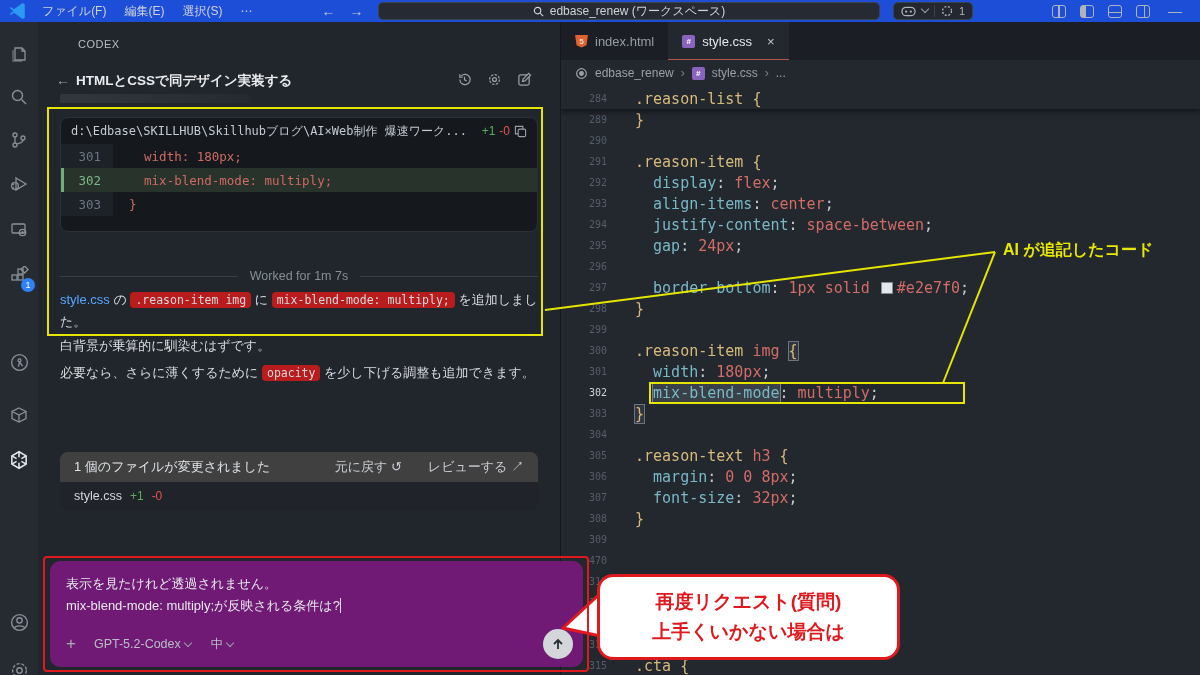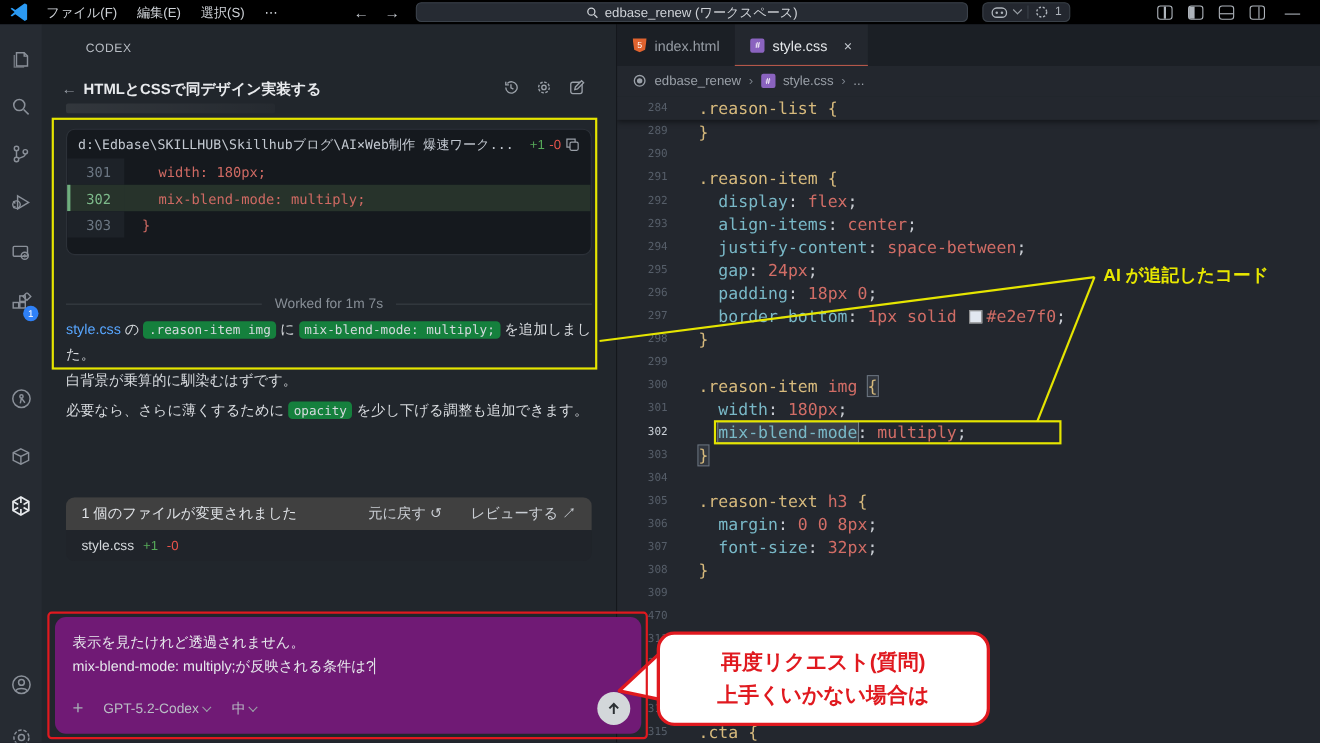--- a/index.html
+++ b/index.html
@@ -1,21 +1,21 @@
 <!DOCTYPE html>
 <html><head>
 <meta charset="utf-8">
 <style>
   * { box-sizing: border-box; margin: 0; padding: 0; }
   html,body { width:1200px; height:675px; overflow:hidden; }
   body { font-family:"Liberation Sans", sans-serif; background:#23272e; position:relative; }
   .mono { font-family:"DejaVu Sans Mono", monospace; }
 
   
-  .titlebar { position:absolute; left:0; top:0; width:1200px; height:22px; background:#000000; display:flex; align-items:center; z-index:5; }
+  .titlebar { position:absolute; left:0; top:0; width:1200px; height:22px; background:#1d4ed8; display:flex; align-items:center; z-index:5; }
   .menu-item { color:#cfd3d8; font-size:12px; margin:0 9px; }
   .navarrow { color:#c9ced4; font-size:14px; margin:0 7px; }
   .searchbox { position:absolute; left:378px; top:2px; width:502px; height:18px; background:#262b33; border:1px solid #3b424b; border-radius:5px; display:flex; align-items:center; justify-content:center; gap:6px; color:#cfd3d8; font-size:12px; }
   .copilot-widget { position:absolute; left:893px; top:2px; height:18px; border:1px solid #3a4149; background:#23272f; border-radius:5px; display:flex; align-items:center; padding:0 7px; gap:6px; color:#aeb4bb; font-size:11px; }
   .tb-sep { width:1px; height:12px; background:#3a4149; }
   .layout-icons { position:absolute; right:18px; top:3px; display:flex; gap:14px; align-items:center; }
   .lay { width:14px; height:13px; border:1.5px solid #aeb4bb; border-radius:3px; position:relative; }
   .lay.left::after { content:""; position:absolute; left:0; top:0; bottom:0; width:5px; background:#aeb4bb; }
   .lay.bottom::after { content:""; position:absolute; left:0; right:0; bottom:0; height:4px; background:#aeb4bb00; border-top:1.5px solid #aeb4bb; }
   .lay.right::after { content:""; position:absolute; right:0; top:0; bottom:0; width:4px; border-left:1.5px solid #aeb4bb; }
@@ -44,21 +44,21 @@
   .diff-row { height:24px; display:flex; align-items:center; font-size:12.5px; }
   .diff-num { width:52px; text-align:right; padding-right:12px; color:#6b7682; background:#1d2228; height:100%; display:flex; align-items:center; justify-content:flex-end; }
   .diff-code { padding-left:16px; color:#cf6a63; white-space:pre; }
   .diff-row.added { background:#27332b; }
   .diff-row.added .diff-num { background:#27332b; color:#7cb98a; border-left:3px solid #6fae7f; }
 
   .worked { position:absolute; left:22px; top:247px; width:478px; display:flex; align-items:center; gap:12px; color:#878e96; font-size:12.5px; }
   .worked::before, .worked::after { content:""; flex:1; height:1px; background:#3a3f45; }
 
   .chat-p { position:absolute; left:22px; width:486px; color:#d8dbdf; font-size:13px; line-height:22px; }
-  .chip { font-family:"DejaVu Sans Mono", monospace; font-size:11.5px; background:#15803d; border-radius:4px; padding:1px 5px; color:#d5d9de; }
+  .chip { font-family:"DejaVu Sans Mono", monospace; font-size:11.5px; background:#b91c1c; border-radius:4px; padding:1px 5px; color:#d5d9de; }
   .filelink { color:#58a6ff; }
 
   .files-card { position:absolute; left:22px; top:430px; width:478px; border-radius:8px; overflow:hidden; }
   .files-row1 { height:30px; background:#404040; display:flex; align-items:center; padding:0 14px; font-size:13px; color:#dfe2e6; }
   .files-actions { margin-left:auto; display:flex; gap:26px; color:#c9cdd3; }
   .files-row2 { height:28px; background:#20242a; display:flex; align-items:center; gap:8px; padding:0 14px; font-size:12.5px; color:#d4d8dc; }
 
   .input-card { position:absolute; left:12px; top:539px; width:533px; height:106px; background:#701a75; border-radius:10px; }
   .input-text { position:absolute; left:16px; top:12px; color:#e6e9ec; font-size:13px; line-height:22px; }
   .caret { display:inline-block; width:1px; height:15px; background:#dfe3e7; vertical-align:-3px; }
@@ -364,21 +364,20 @@
         <div class="cline">
           <span class="cnum">294</span>
           <span class="ccode"><span class="tk-prop">  justify-content</span><span class="tk-punc">: </span><span class="tk-val">space-between</span><span class="tk-punc">;</span></span>
         </div>
         <div class="cline">
           <span class="cnum">295</span>
           <span class="ccode"><span class="tk-prop">  gap</span><span class="tk-punc">: </span><span class="tk-val">24px</span><span class="tk-punc">;</span></span>
         </div>
         <div class="cline">
           <span class="cnum">296</span>
-          <span class="ccode"><span class="tk-prop">  padding</span><span class="tk-punc">: </span><span class="tk-val">18px 0</span><span class="tk-punc">;</span></span>
         </div>
         <div class="cline">
           <span class="cnum">297</span>
           <span class="ccode"><span class="tk-prop">  border-bottom</span><span class="tk-punc">: </span><span class="tk-val">1px solid </span><span class="tk-swatch"></span><span class="tk-val">#e2e7f0</span><span class="tk-punc">;</span></span>
         </div>
         <div class="cline">
           <span class="cnum">298</span>
           <span class="ccode"><span class="tk-brace">}</span></span>
         </div>
         <div class="cline">

